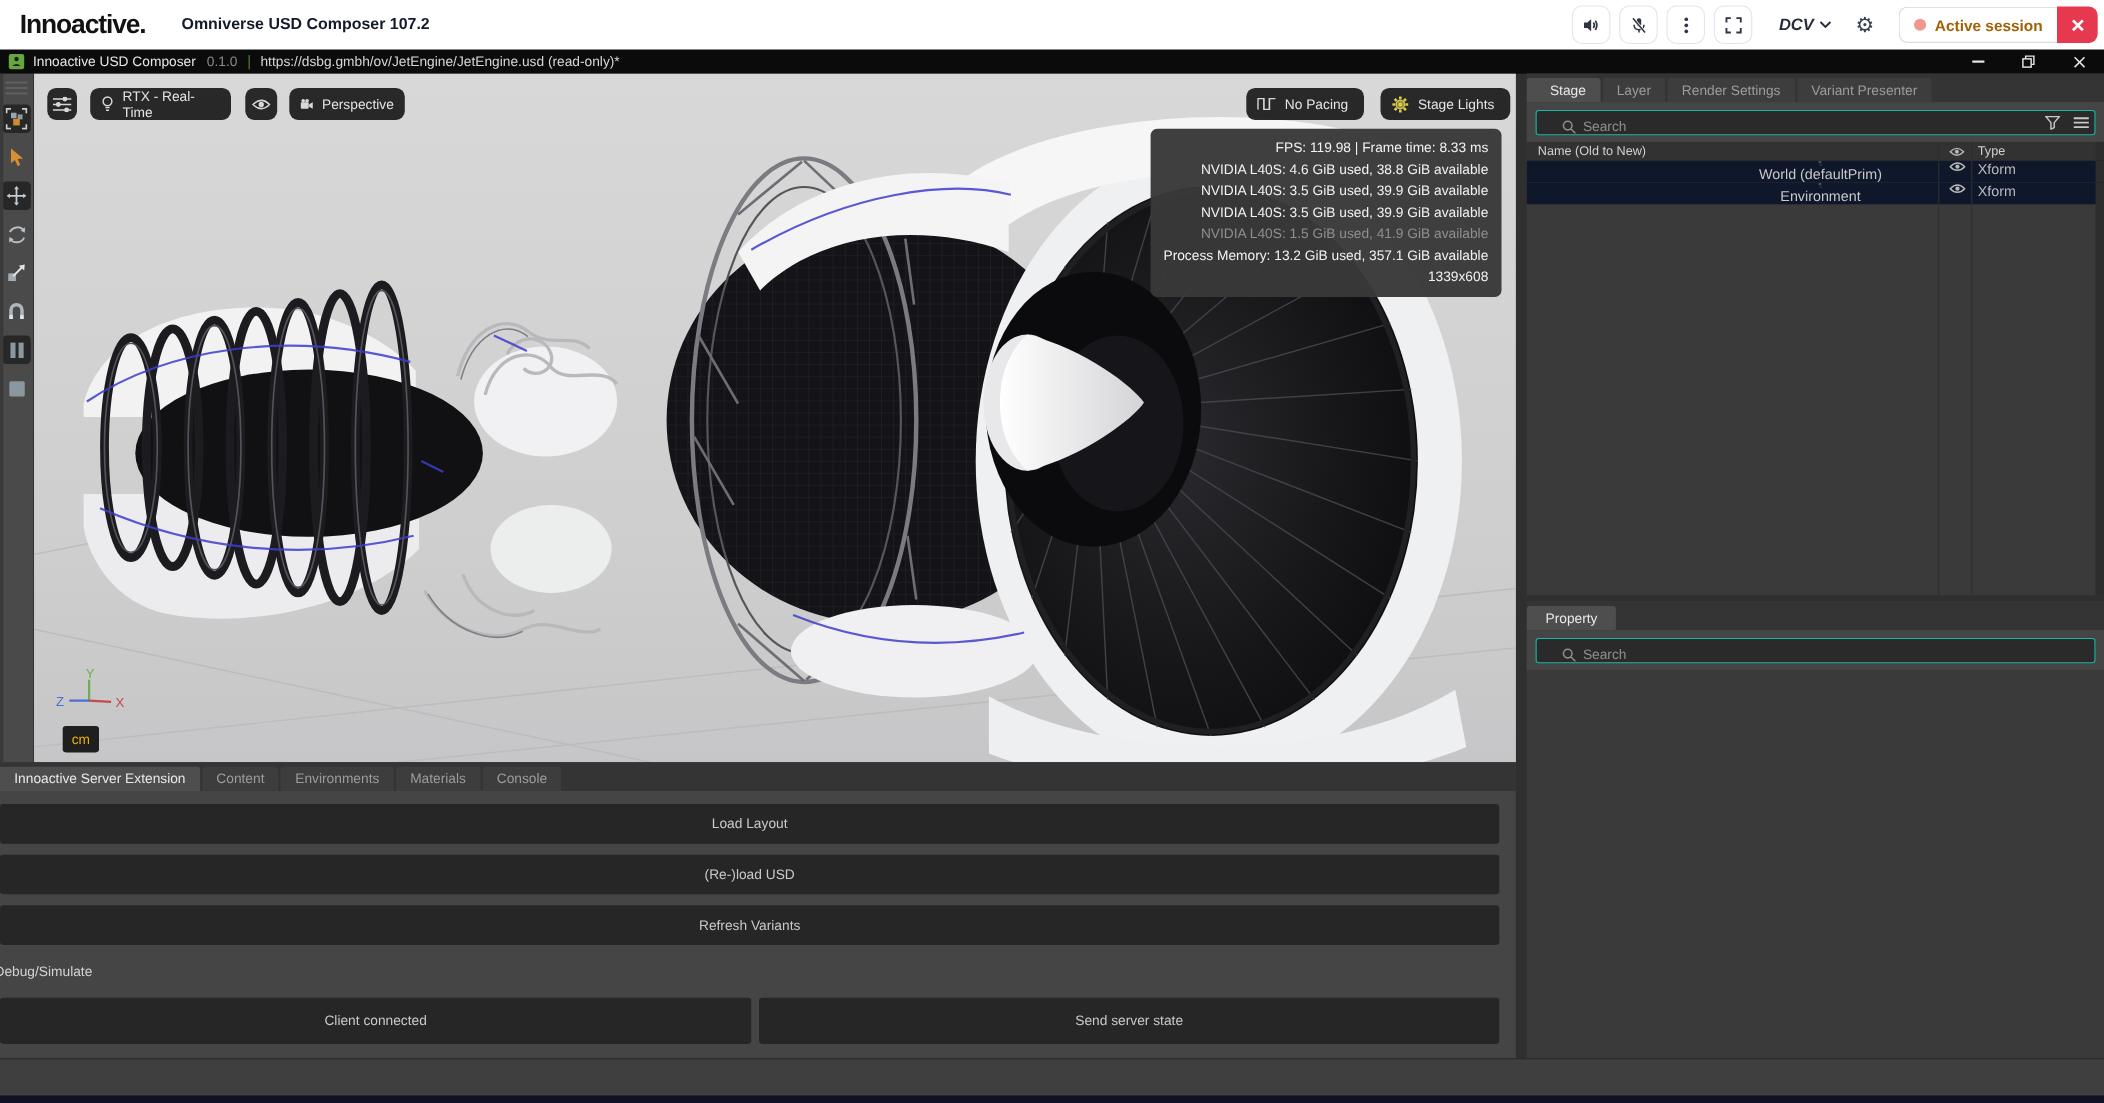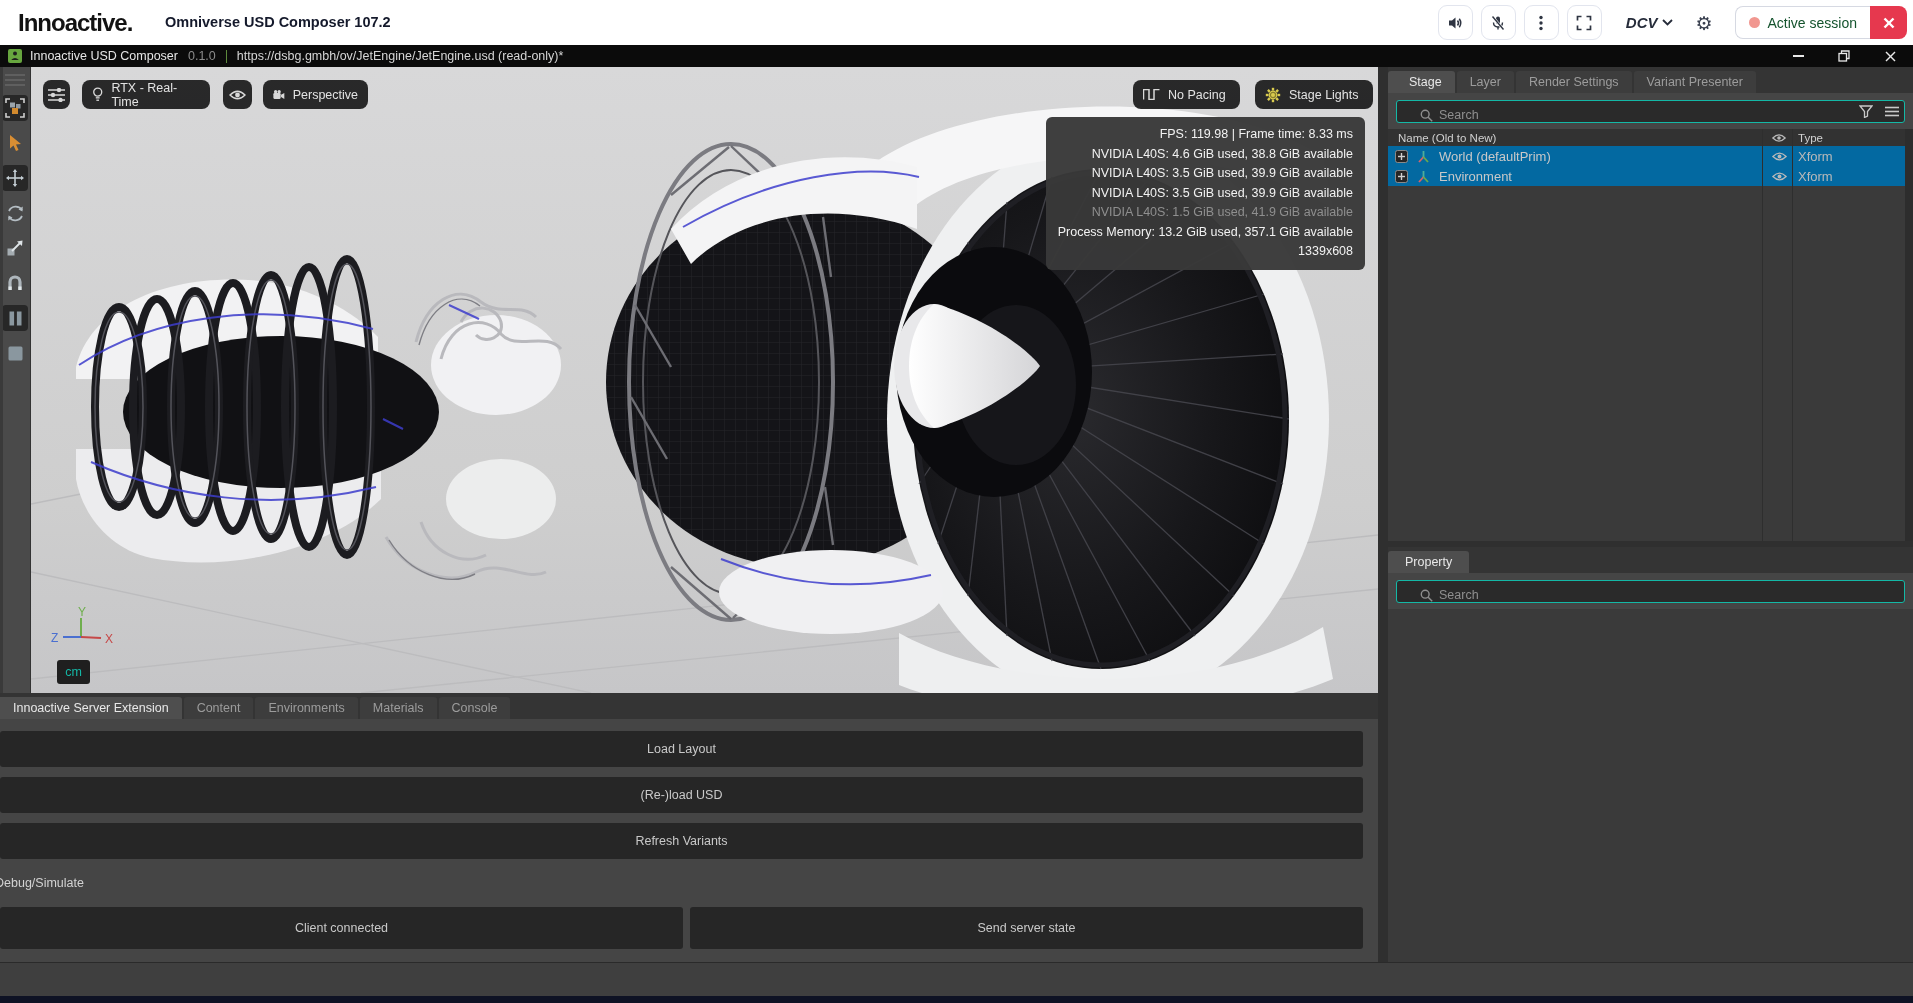--- a/index.html
+++ b/index.html
@@ -14,21 +14,21 @@
   .apptitle { left:165px; top:14px; font-size:14.5px; font-weight:bold; color:#14192b; }
   #topbar-right { right:0; top:0; height:45px; display:flex; align-items:center; gap:8px; padding-right:6px; position:absolute; }
   .tb-btn { width:35px; height:35px; border:1px solid #e2e5ee; border-radius:9px; background:#fff;
     display:flex; align-items:center; justify-content:center; }
   .dcv { display:flex; align-items:center; gap:5px; margin-left:16px; font-size:15px; font-weight:bold; color:#262c3a;font-style:italic; }
   .gear { margin-left:14px; font-size:19px; color:#3a4150; font-family:"DejaVu Sans",sans-serif; }
   .session-group { display:flex; align-items:stretch; margin-left:14px; height:33px; }
   .session-pill { display:flex; align-items:center; gap:8px; border:1px solid #d6d9e2; border-right:none;
     border-radius:8px 0 0 8px; background:#fff; padding:0 13px; }
   .session-dot { width:11px; height:11px; border-radius:50%; background:#f19790; }
-  .session-label { font-size:14px; font-weight:normal; color:#14532d; }
+  .session-label { font-size:14px; font-weight:bold; color:#a16207; }
   .session-close { width:37px; background:#e6384e; border-radius:0 8px 8px 0;
     display:flex; align-items:center; justify-content:center; }
 
   
   #winbar { left:0; top:45px; width:1913px; height:22px; background:#0b0b0b; display:flex; align-items:center;
     color:#dcdcdc; font-size:12.5px; }
   .appicon { width:14px; height:14px; border-radius:2px; background:#67a63f; margin-left:8px; position:relative; flex:none; }
   .winbar-name { margin-left:8px; color:#e6e6e6; }
   .winbar-ver { margin-left:10px; color:#8b8b8b; }
   .winbar-sep { width:1px; height:13px; background:#5d8a3c; margin:0 10px; }
@@ -45,40 +45,40 @@
   .tool { margin-top:9px; width:26px; height:26px; display:flex; align-items:center; justify-content:center; border-radius:4px; }
   .tool.active { background:#272727; }
 
   
   #viewport { left:31px; top:67px; width:1347px; height:626px; overflow:hidden; background:#cfcfd1; }
   .vp-btn { position:absolute; top:13px; height:29px; background:rgba(27,27,27,0.93); border-radius:8px;
     color:#e3e3e3; font-size:12.5px; display:flex; align-items:center; gap:8px; padding:0 10px; }
   #stats { position:absolute; top:50px; right:13px; background:rgba(57,57,57,0.97); border-radius:6px;
     padding:8px 12px; text-align:right; color:#f2f2f2; font-size:12.5px; line-height:19.5px; }
   #stats .dim { color:#8f8f8f; }
-  #cm-badge { position:absolute; left:26px; bottom:9px; width:33px; height:24px; background:#1f1f1f; color:#14b8a6;
+  #cm-badge { position:absolute; left:26px; bottom:9px; width:33px; height:24px; background:#1f1f1f; color:#eab308;
     font-size:12.5px; border-radius:3px; display:flex; align-items:center; justify-content:center; }
   #axis-gizmo { position:absolute; left:10px; bottom:38px; }
 
   
   #rightpanel { left:1388px; top:67px; width:525px; height:895px; background:#454545; }
   .tabbar { height:26px; background:#343434; display:flex; align-items:flex-end; gap:2px; }
   .tab { height:22px; display:flex; align-items:center; padding:0 13px; font-size:12.5px;
     background:#3d3d3d; color:#9c9c9c; border-radius:3px 3px 0 0; white-space:nowrap; }
   .tab.active { background:#4e4e4e; color:#e8e8e8;padding-left:21px; }
   .searchrow { height:36px; background:#454545; display:flex; align-items:center; padding:0 8px; position:relative; }
   .searchbox { flex:1; height:23px; background:#2a2a2a; border:1px solid #14b8a6; border-radius:3px;
     display:flex; align-items:flex-end; padding:0 23px; gap:6px; }
   .searchbox input { flex:1; background:transparent; border:none; outline:none; color:#cfcfcf; font-size:12.5px; }
   .searchbox input::placeholder { color:#8f8f8f; }
   .search-icons { position:absolute; right:14px; display:flex; gap:12px; align-items:center; }
   #tree-header { height:17px; background:#323232; position:relative; font-size:11.5px; color:#d0d0d0;
     display:flex; align-items:center; }
-  .tree-row { height:20px; background:#0369a1; position:relative; display:flex; align-items:center;
-    font-size:13px; color:#c8c8c8; }
+  .tree-row { height:20px; background:#0f172a; position:relative; display:flex; align-items:center;
+    font-size:13px; color:#c8c8c8;flex-direction:column; }
   .col-div { position:absolute; top:0; bottom:0; width:1px; background:#2e2e2e; }
   .eye-col { position:absolute; left:380px; width:22px; display:flex; justify-content:center; }
   .type-col { position:absolute; left:410px; color:#b9b9b9; }
   #tree-fill { background:#3a3a3a; position:relative; }
   .vscroll { position:absolute; right:0; top:0; bottom:0; width:8px; background:#2d2d2d; }
   .splitter-h { height:6px; background:#2f2f2f; }
 
   
   #bottompanel { left:0; top:693px; width:1378px; height:269px; background:#454545; }
   #bottompanel .tabbar .tab:first-child { margin-left:-8px; }

